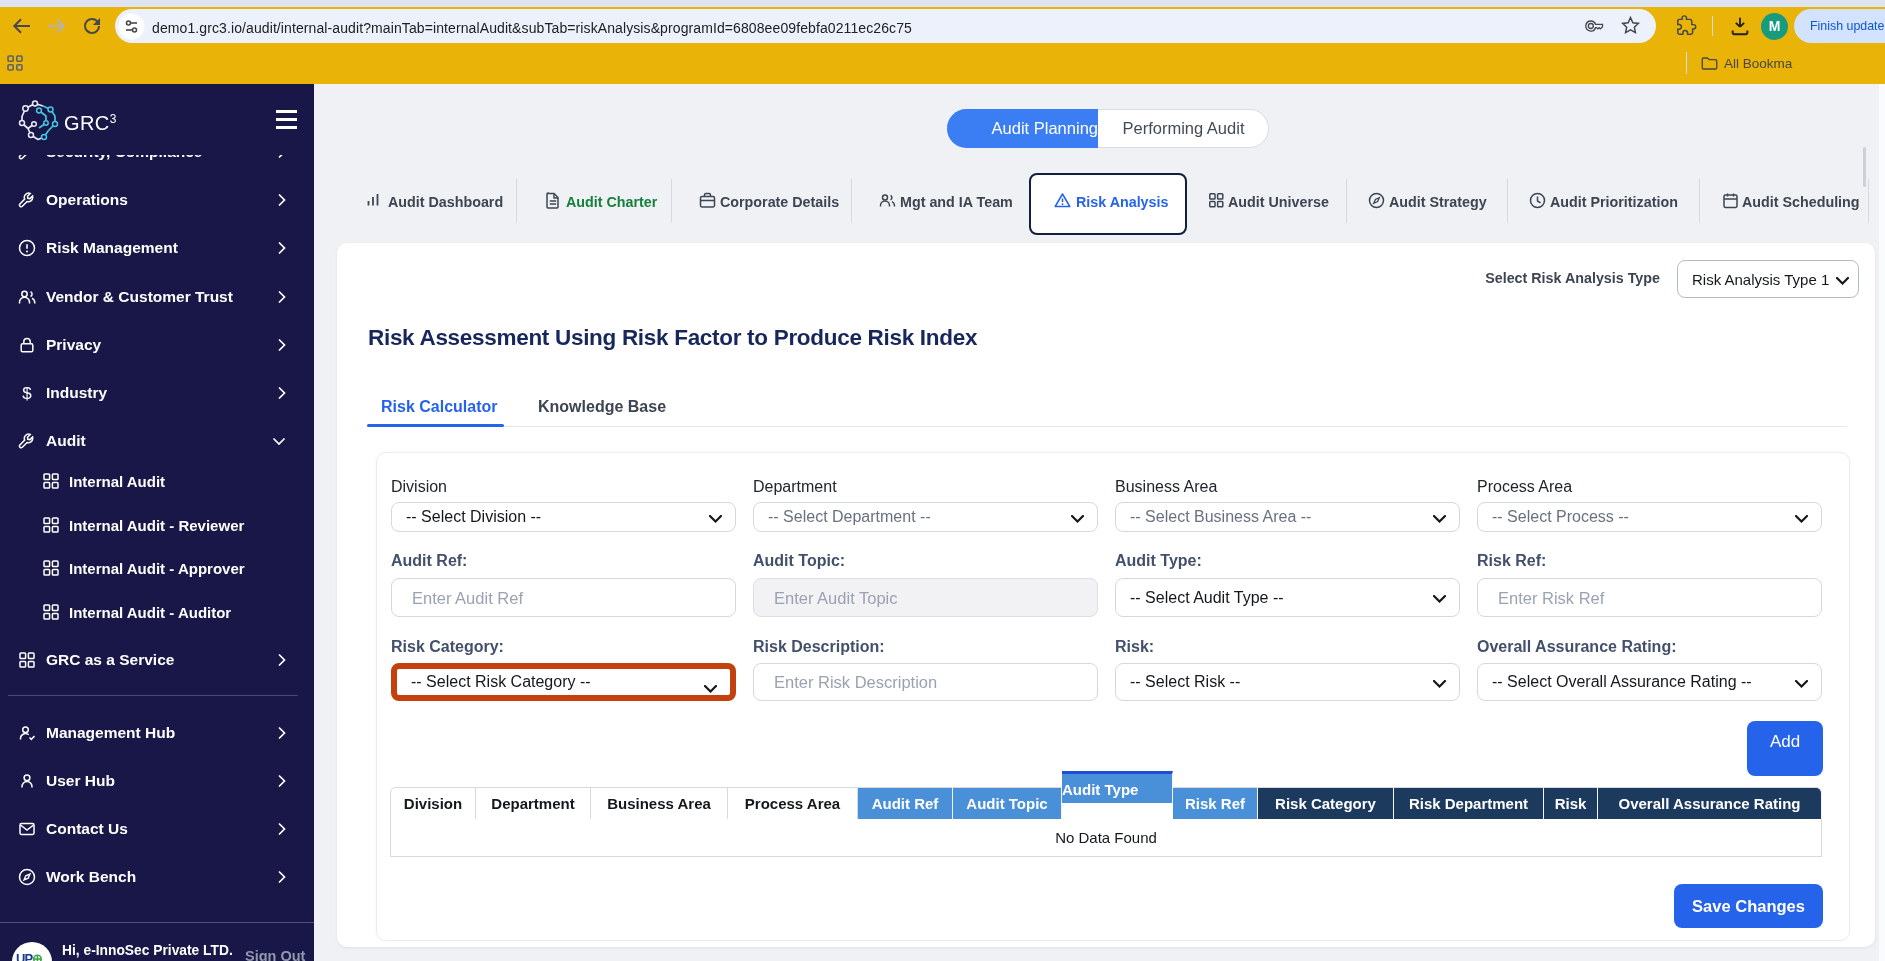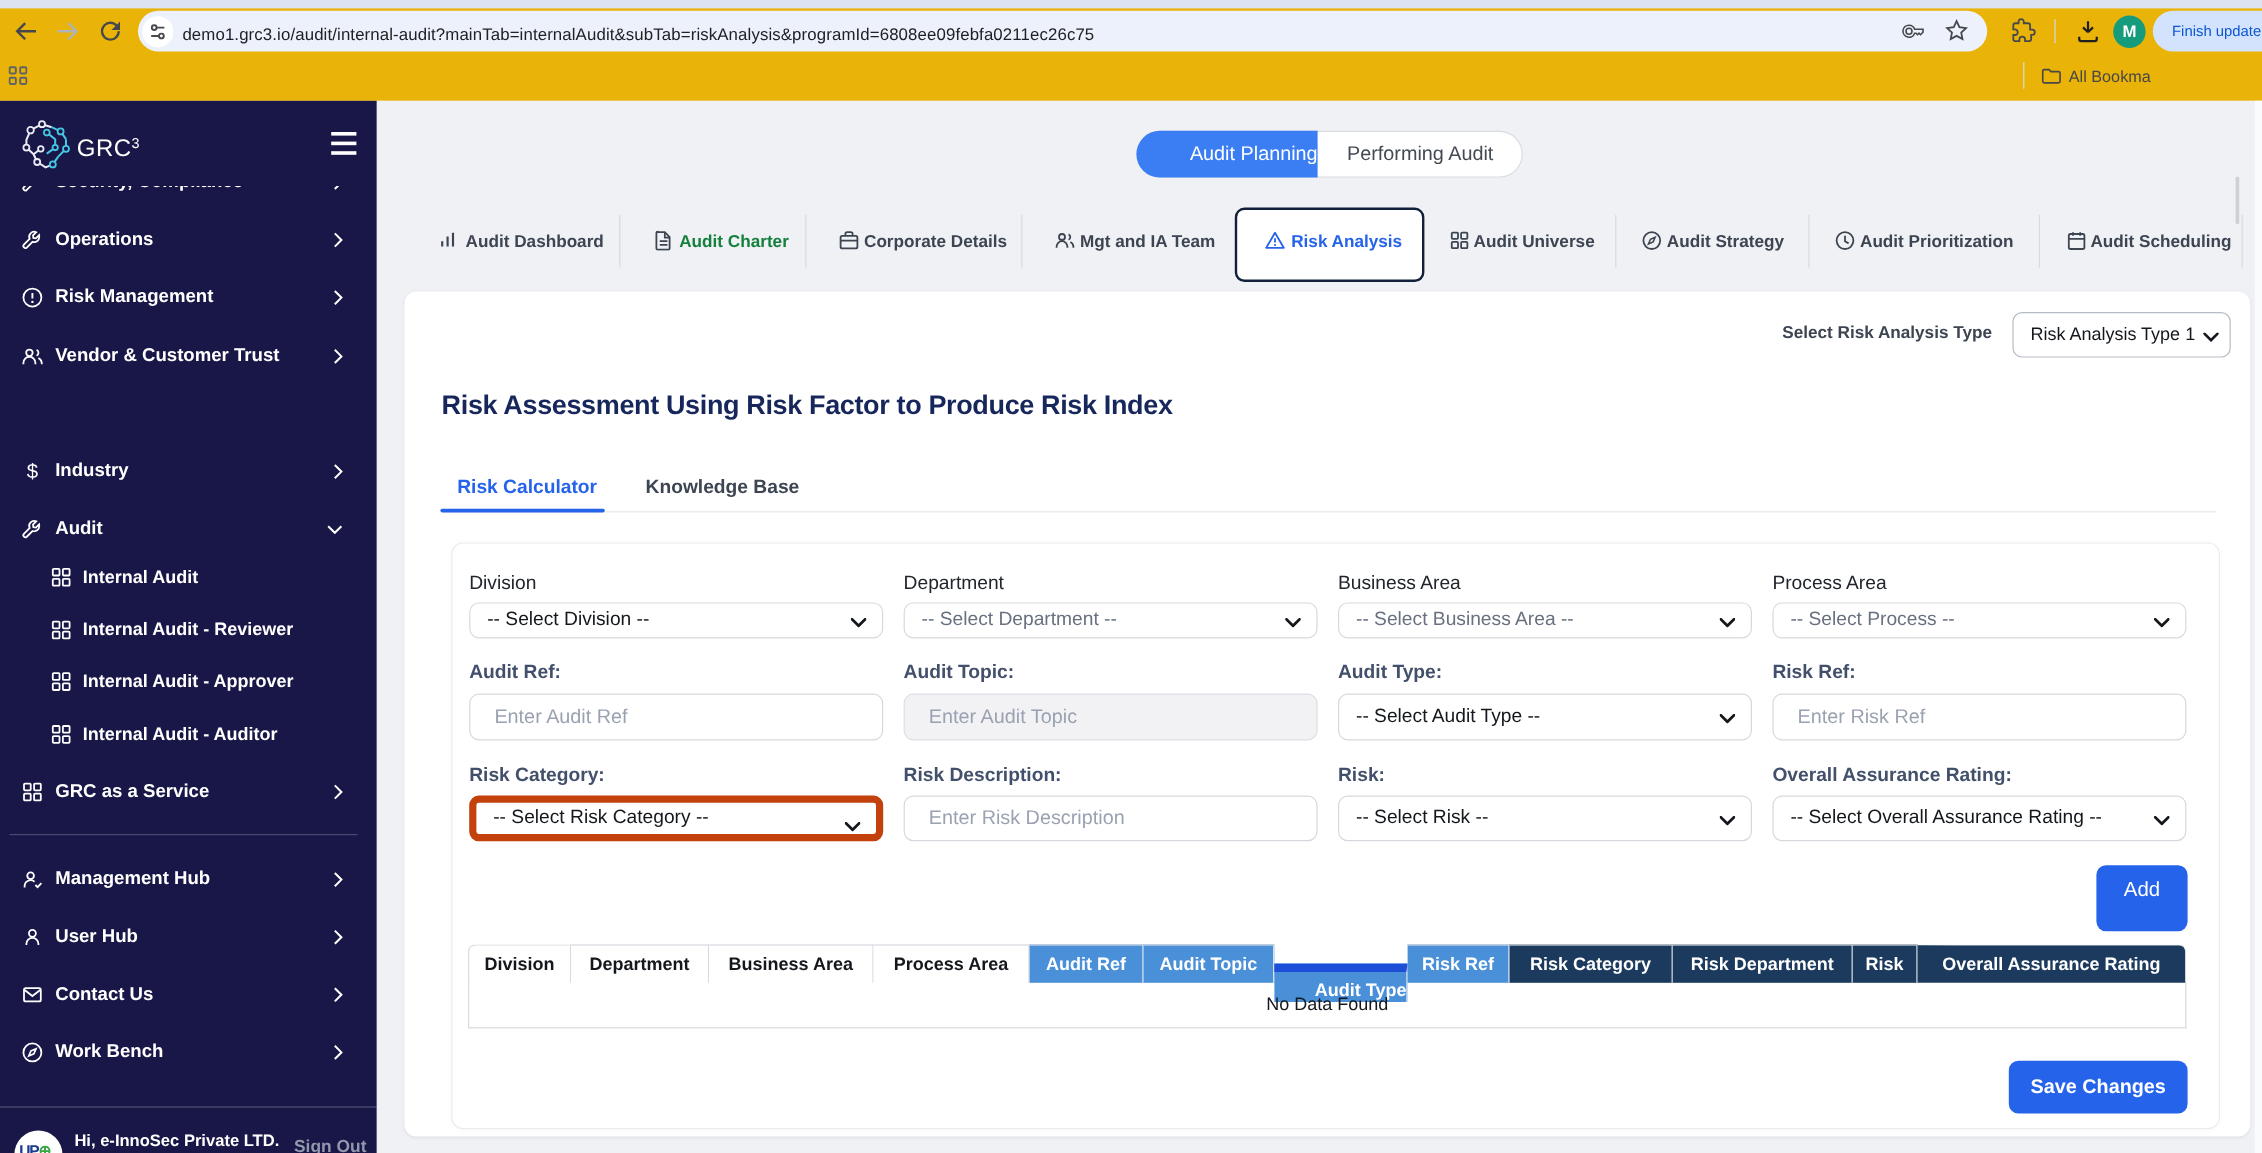--- a/index.html
+++ b/index.html
@@ -152,20 +152,30 @@
         <svg class="nicon" width="18" height="18" viewBox="0 0 18 18">
           <circle cx="6.5" cy="6" r="2.7" fill="none" stroke="#fff" stroke-width="1.5"></circle>
           <path d="M1.5 15.5v-1.2a5 5 0 0 1 10 0v1.2" fill="none" stroke="#fff" stroke-width="1.5"></path>
           <path d="M12.5 3.6a2.7 2.7 0 0 1 0 4.9M14 10.3a5 5 0 0 1 2.8 4v1.2" fill="none" stroke="#fff" stroke-width="1.5"></path>
         </svg>
         <div class="ntext">Vendor &amp; Customer Trust</div>
         <svg class="chev" width="9" height="14" viewBox="0 0 9 14">
           <path d="M2 1.5l5.5 5.5L2 12.5" fill="none" stroke="#fff" stroke-width="1.7"></path>
         </svg>
       </div>
+    <div class="nitem" style="top:166px">
+        <svg class="nicon" width="18" height="18" viewBox="0 0 18 18">
+          <rect x="3.2" y="7.8" width="11.6" height="8" rx="1.4" fill="none" stroke="#fff" stroke-width="1.5"></rect>
+          <path d="M5.8 7.8V5.6a3.2 3.2 0 0 1 6.4 0v2.2" fill="none" stroke="#fff" stroke-width="1.5"></path>
+        </svg>
+        <div class="ntext">Privacy</div>
+        <svg class="chev" width="9" height="14" viewBox="0 0 9 14">
+          <path d="M2 1.5l5.5 5.5L2 12.5" fill="none" stroke="#fff" stroke-width="1.7"></path>
+        </svg>
+      </div>
     <div class="nitem" style="top:214px">
         <svg class="nicon" width="18" height="18" viewBox="0 0 18 18">
           <text x="9" y="14.5" font-size="17" fill="#fff" text-anchor="middle" font-family="Liberation Sans">$</text>
         </svg>
         <div class="ntext">Industry</div>
         <svg class="chev" width="9" height="14" viewBox="0 0 9 14">
           <path d="M2 1.5l5.5 5.5L2 12.5" fill="none" stroke="#fff" stroke-width="1.7"></path>
         </svg>
       </div>
     <div class="nitem" style="top:262px">
@@ -442,21 +452,21 @@
         <path d="M1 1l5.5 5.5L12 1" fill="none" stroke="#14181d" stroke-width="2.2" stroke-linecap="round"></path>
       </svg>
     </div>
   <div class="btn" style="left:1410px;top:478px;width:76px;height:55px;font-size:17px;line-height:42px">Add</div>
   <div style="position:absolute;left:53px;top:544px;width:86px;height:32px;background:#fff;border-radius:6px 0 0 0;border-left:1px solid #d8dadf;border-top:1px solid #d8dadf;border-right:1px solid #d8dadf;color:#14181d;font-weight:bold;font-size:15px;text-align:center;line-height:32px;box-sizing:border-box">Division</div>
   <div style="position:absolute;left:139px;top:544px;width:115px;height:32px;background:#fff;border-top:1px solid #d8dadf;border-right:1px solid #d8dadf;color:#14181d;font-weight:bold;font-size:15px;text-align:center;line-height:32px;box-sizing:border-box">Department</div>
   <div style="position:absolute;left:254px;top:544px;width:137px;height:32px;background:#fff;border-top:1px solid #d8dadf;border-right:1px solid #d8dadf;color:#14181d;font-weight:bold;font-size:15px;text-align:center;line-height:32px;box-sizing:border-box">Business Area</div>
   <div style="position:absolute;left:391px;top:544px;width:130px;height:32px;background:#fff;border-top:1px solid #d8dadf;border-right:1px solid #d8dadf;color:#14181d;font-weight:bold;font-size:15px;text-align:center;line-height:32px;box-sizing:border-box">Process Area</div>
   <div style="position:absolute;left:521px;top:544px;width:95px;height:32px;background:#4a90d8;border-top:1px solid #d8dadf;border-right:1px solid #f2f4f6;color:#fff;font-weight:bold;font-size:15px;text-align:center;line-height:32px;box-sizing:border-box">Audit Ref</div>
   <div style="position:absolute;left:616px;top:544px;width:109px;height:32px;background:#4a90d8;border-top:1px solid #d8dadf;border-right:1px solid #f2f4f6;color:#fff;font-weight:bold;font-size:15px;text-align:center;line-height:32px;box-sizing:border-box">Audit Topic</div>
-  <div style="position:absolute;left:725px;top:560px;width:111px;height:32px;background:#4a90d8;border-top:7px solid #1d4ed8;border-right:1px solid #f2f4f6;color:#fff;font-weight:bold;font-size:15px;text-align:right;line-height:32px;box-sizing:border-box">Audit Type</div>
+  <div style="position:absolute;left:725px;top:528px;width:111px;height:32px;background:#4a90d8;border-top:3px solid #1d4ed8;border-right:1px solid #f2f4f6;color:#fff;font-weight:bold;font-size:15px;text-align:left;line-height:32px;box-sizing:border-box">Audit Type</div>
   <div style="position:absolute;left:836px;top:544px;width:85px;height:32px;background:#4a90d8;border-top:1px solid #d8dadf;border-right:1px solid #f2f4f6;color:#fff;font-weight:bold;font-size:15px;text-align:center;line-height:32px;box-sizing:border-box">Risk Ref</div>
   <div style="position:absolute;left:921px;top:544px;width:136px;height:32px;background:#1c3a5e;border-top:1px solid #d8dadf;border-right:1px solid #f2f4f6;color:#fff;font-weight:bold;font-size:15px;text-align:center;line-height:32px;box-sizing:border-box">Risk Category</div>
   <div style="position:absolute;left:1057px;top:544px;width:150px;height:32px;background:#1c3a5e;border-top:1px solid #d8dadf;border-right:1px solid #f2f4f6;color:#fff;font-weight:bold;font-size:15px;text-align:center;line-height:32px;box-sizing:border-box">Risk Department</div>
   <div style="position:absolute;left:1207px;top:544px;width:54px;height:32px;background:#1c3a5e;border-top:1px solid #d8dadf;border-right:1px solid #f2f4f6;color:#fff;font-weight:bold;font-size:15px;text-align:center;line-height:32px;box-sizing:border-box">Risk</div>
   <div style="position:absolute;left:1261px;top:544px;width:224px;height:32px;background:#1c3a5e;border-radius:0 6px 0 0;border-top:1px solid #d8dadf;border-right:1px solid #f2f4f6;color:#fff;font-weight:bold;font-size:15px;text-align:center;line-height:32px;box-sizing:border-box">Overall Assurance Rating</div>
   <div style="position:absolute;left:53px;top:576px;width:1432px;height:38px;border:1px solid #d8dadf;border-top:none;box-sizing:border-box;text-align:center;line-height:37px;font-size:15px;color:#14181d">No Data Found</div>
   <div class="btn" style="left:1337px;top:641px;width:149px;height:44px;font-size:16.5px;font-weight:bold;line-height:44px">Save Changes</div>
 </div>
 <div style="position:absolute;left:1879px;top:84px;width:6px;height:877px;background:#fafbfc"></div>
 <div style="position:absolute;left:1863px;top:147px;width:3px;height:40px;border-radius:2px;background:#cdd0d4"></div>

